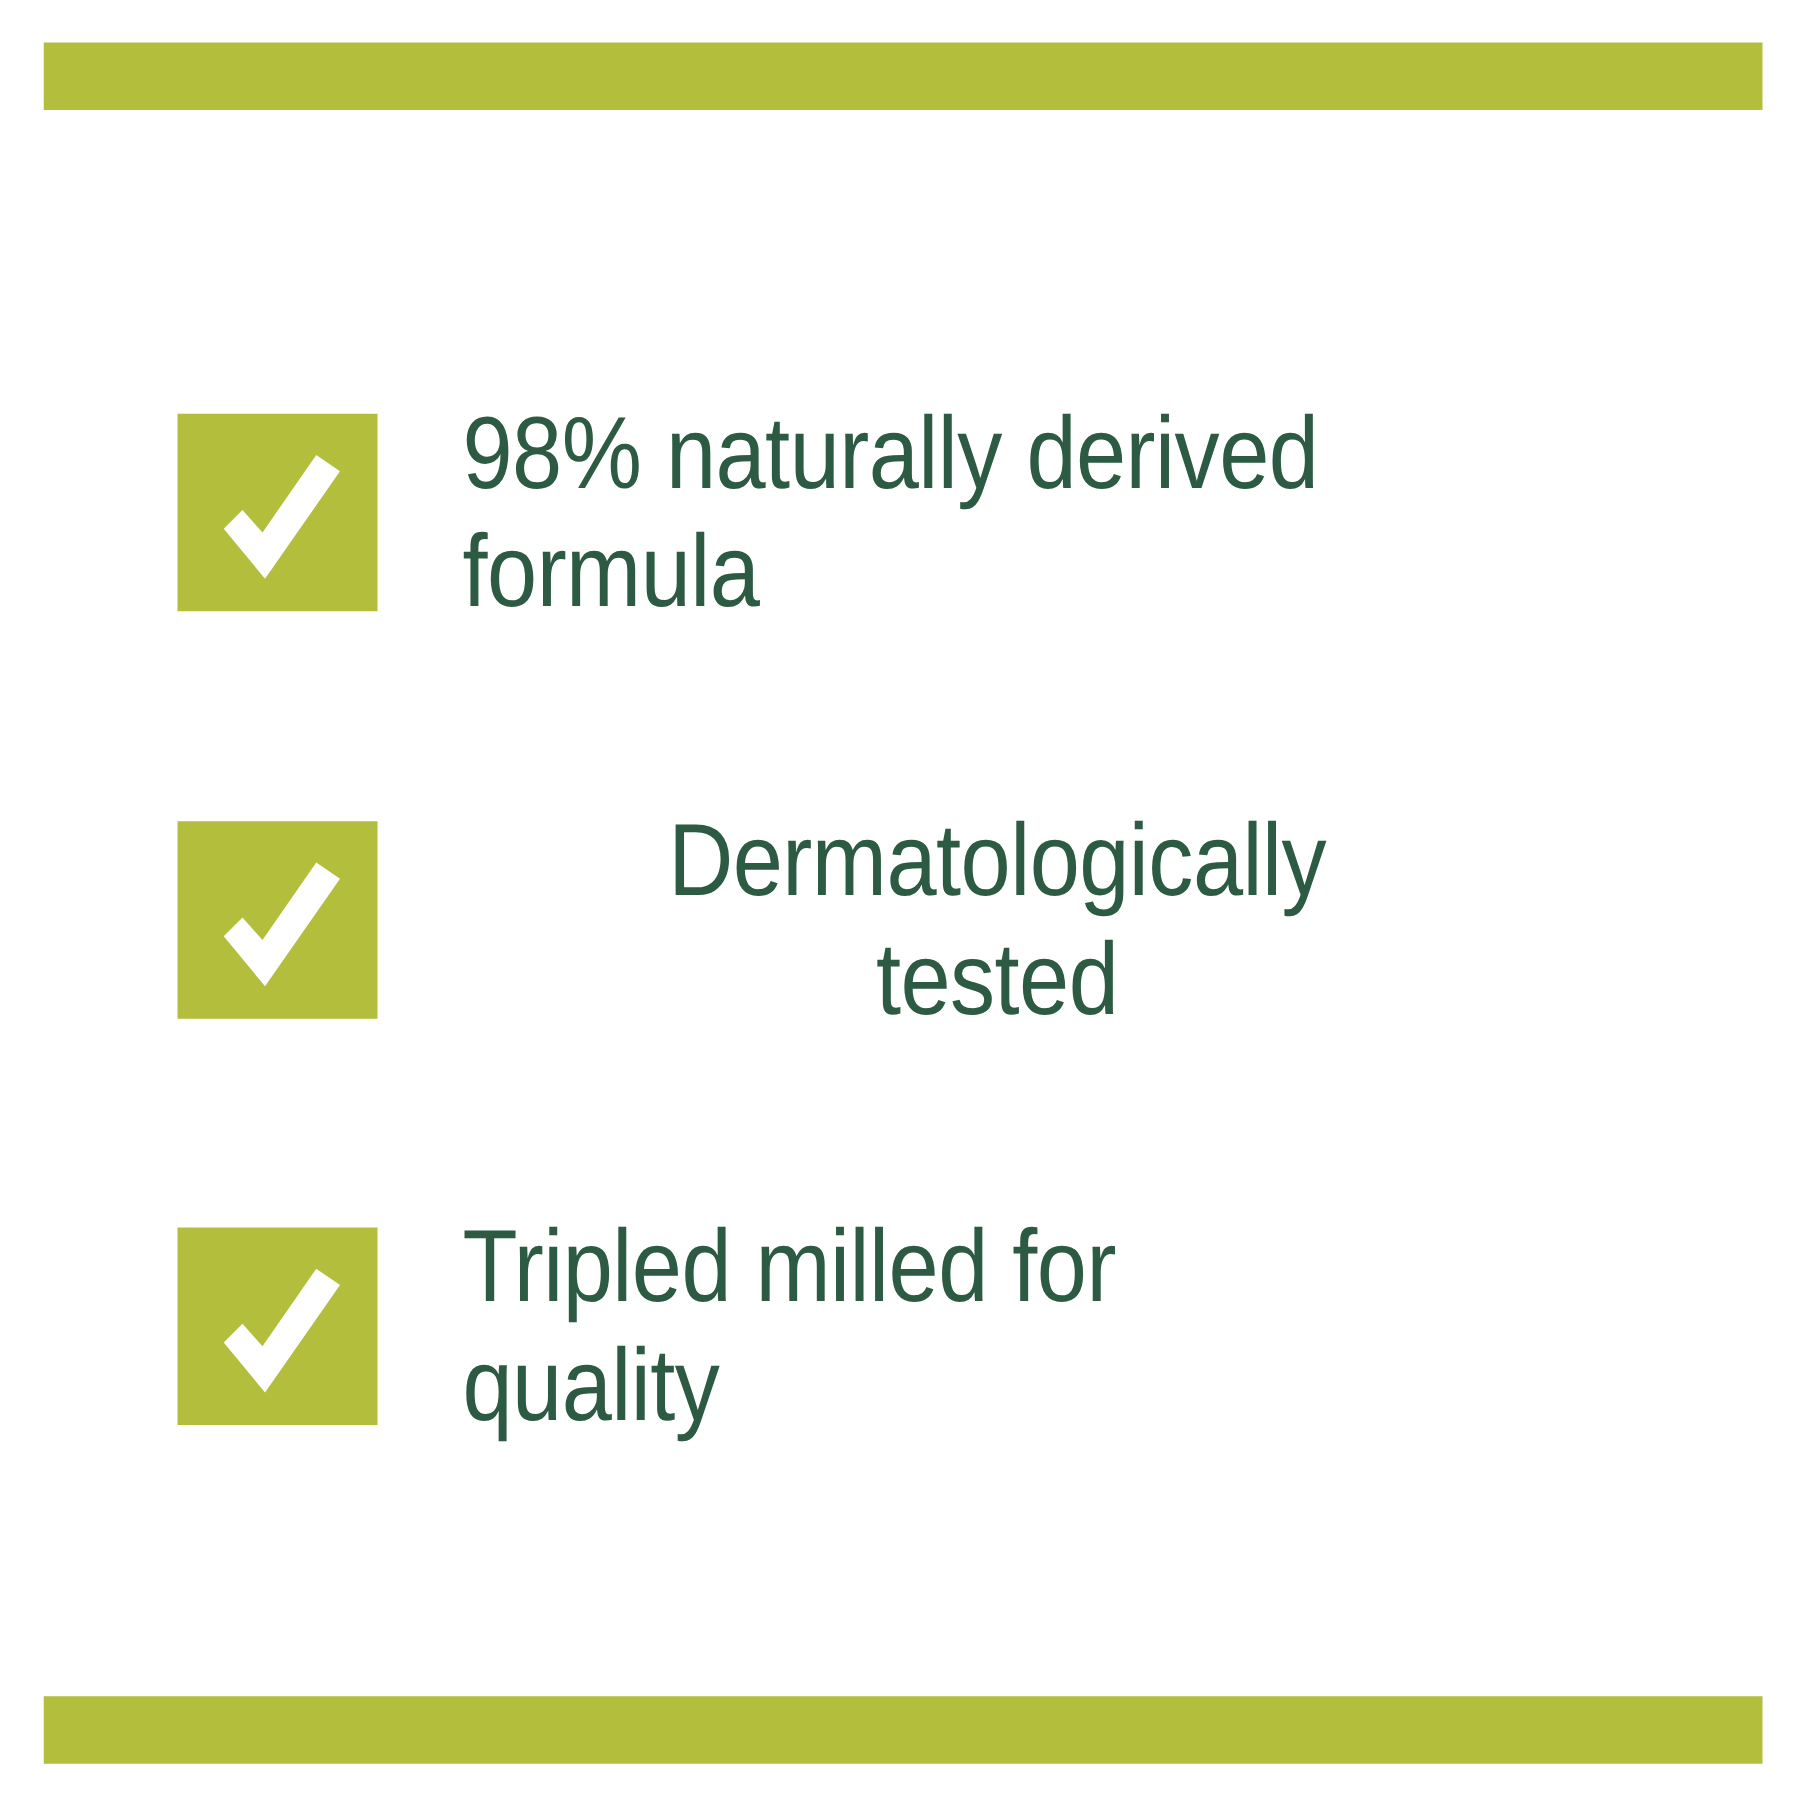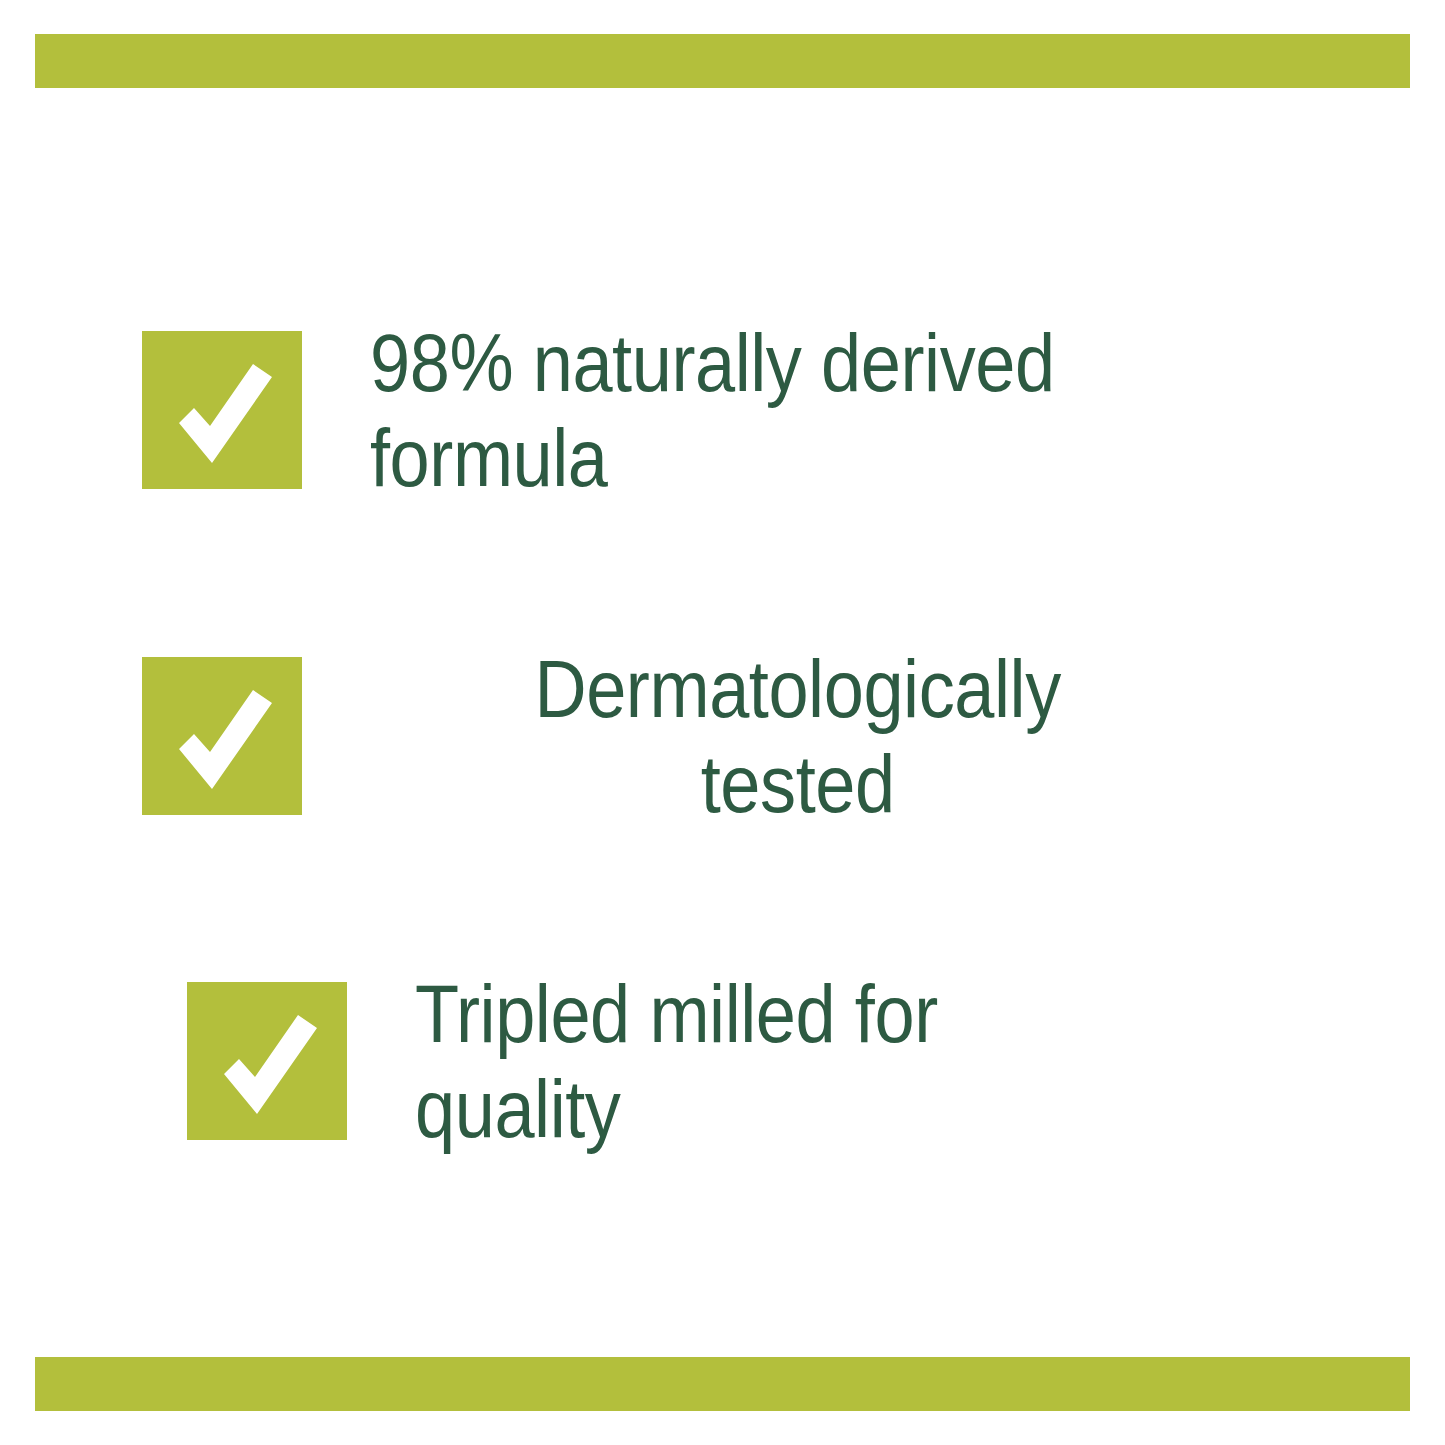--- a/index.html
+++ b/index.html
@@ -44,21 +44,21 @@
     position: absolute;
     left: 142px;
     width: 1200px;
     height: 200px;
     display: flex;
     flex-direction: row;
     align-items: flex-start;
   }
   .benefit-item.i0 { top: 331px; }
   .benefit-item.i1 { top: 657px; text-align: center; }
-  .benefit-item.i2 { top: 982px; margin-left: 45px; }
+  .benefit-item.i2 { top: 982px; }
 
   
   .check-box {
     flex: 0 0 auto;
     width: 160px;
     height: 158px;
     background: #b3bf3c;
     position: relative;
   }
   .check-box svg {

